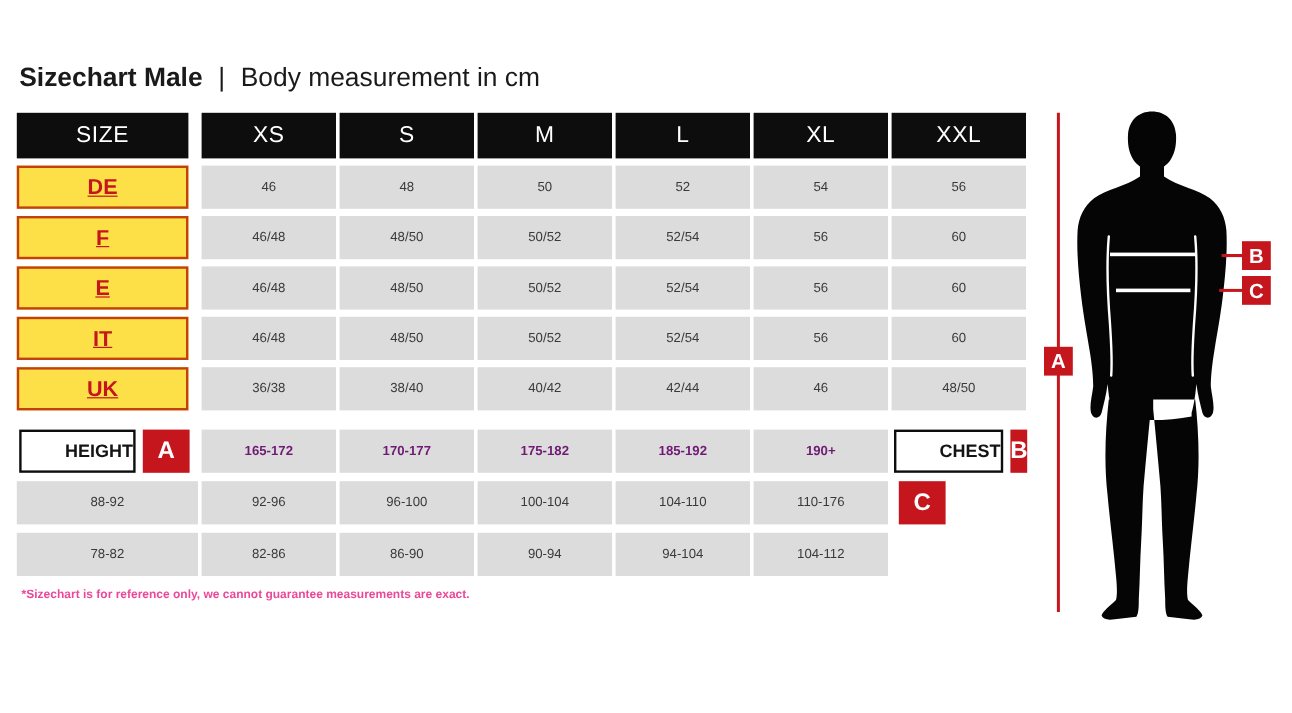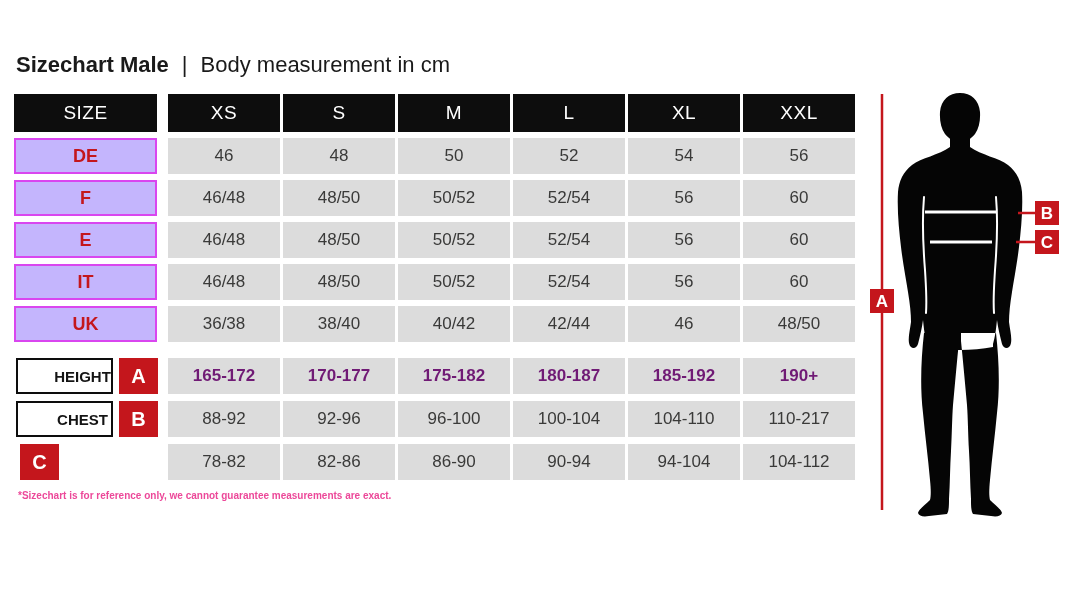--- a/index.html
+++ b/index.html
@@ -14,25 +14,25 @@
 
   
   .grid{position:absolute;left:14px;display:grid;
         grid-template-columns:151px repeat(6,112px);column-gap:3px;}
   #size-table{top:54px;grid-template-rows:38px repeat(5,36px);row-gap:6px;}
   #measurement-table{top:318px;grid-template-rows:repeat(3,36px);row-gap:7px;}
 
   .hdr{background:#0d0d0d;color:#fff;display:flex;align-items:center;justify-content:center;
        font-size:19px;letter-spacing:.5px;}
   .hdr.size-hdr{width:143px;}
-  .lbl-box{box-sizing:border-box;width:143px;height:100%;background:#c4b5fd;border:2px solid #d946ef;
+  .lbl-box{box-sizing:border-box;width:143px;height:100%;background:#fde047;border:2px solid #c2410c;
            display:flex;align-items:center;justify-content:center;
-           font-size:18px;font-weight:700;color:#c4161c;}
+           font-size:18px;font-weight:700;color:#c4161c;text-decoration:underline;}
   .cell{background:#dcdcdc;color:#3a3a39;display:flex;align-items:center;justify-content:center;
-        font-size:17px;}
+        font-size:11px;}
   .cell.bold{font-weight:700;color:#701a75;}
 
   .meas-label{display:flex;align-items:stretch;height:100%;}
   .meas-label .box{box-sizing:border-box;margin-left:2px;width:97px;background:#fff;border:2px solid #0d0d0d;
                    display:flex;align-items:center;justify-content:center;
                    font-size:15px;font-weight:700;color:#141414;padding-left:36px;}
   .meas-label .marker{width:39px;margin-left:6px;background:#c4161c;color:#fff;
                       display:flex;align-items:center;justify-content:center;
                       font-size:20px;font-weight:700;}
 
@@ -98,33 +98,32 @@
     </div>
 
   <div id="measurement-table" class="grid">
       <div class="meas-label">
         <div class="box">HEIGHT</div>
         <div class="marker">A</div>
       </div>
       <div class="cell bold">165-172</div>
       <div class="cell bold">170-177</div>
       <div class="cell bold">175-182</div>
-      <div class="cell bold">180-187</div>
       <div class="cell bold">185-192</div>
       <div class="cell bold">190+</div>
       <div class="meas-label">
         <div class="box">CHEST</div>
         <div class="marker">B</div>
       </div>
       <div class="cell">88-92</div>
       <div class="cell">92-96</div>
       <div class="cell">96-100</div>
       <div class="cell">100-104</div>
       <div class="cell">104-110</div>
-      <div class="cell">110-217</div>
+      <div class="cell">110-176</div>
       <div class="meas-label">
         <div class="marker">C</div>
       </div>
       <div class="cell">78-82</div>
       <div class="cell">82-86</div>
       <div class="cell">86-90</div>
       <div class="cell">90-94</div>
       <div class="cell">94-104</div>
       <div class="cell">104-112</div>
     </div>

